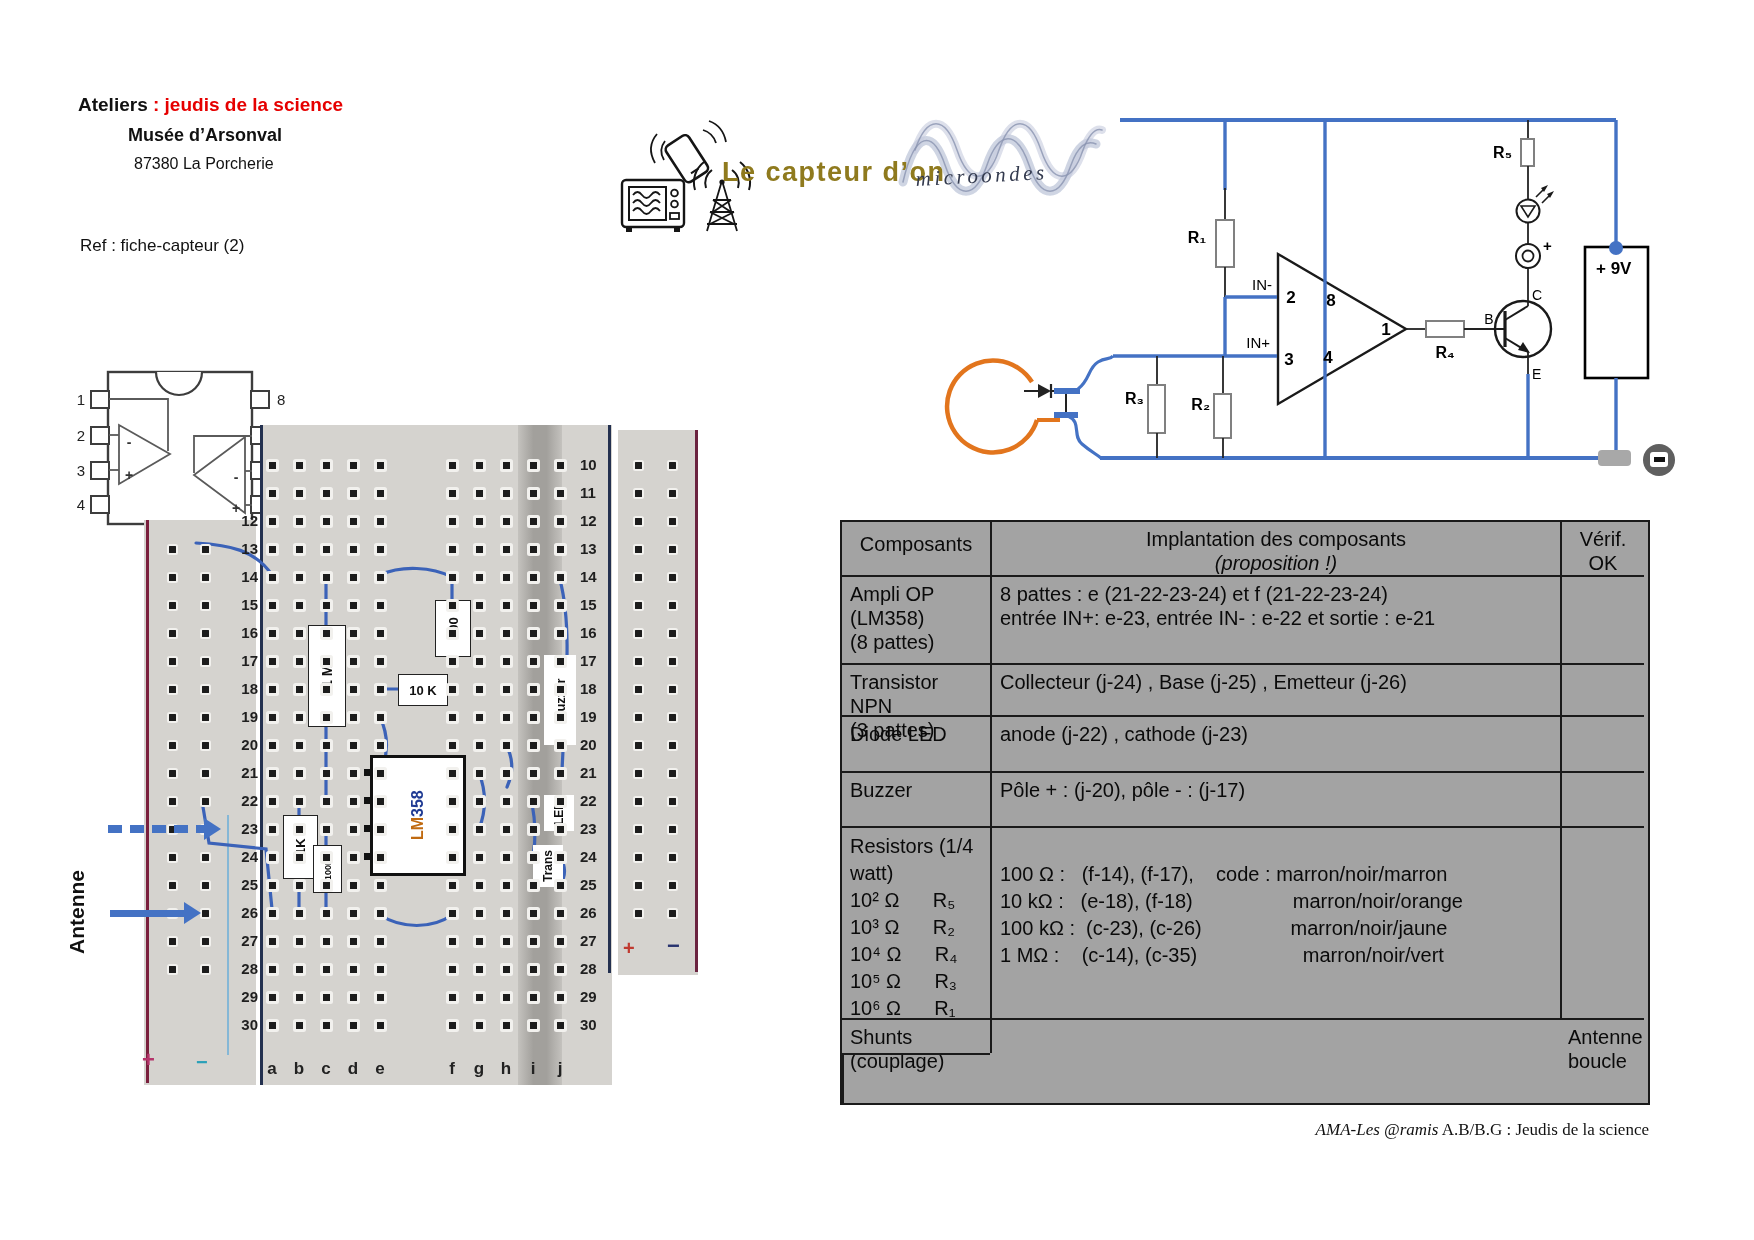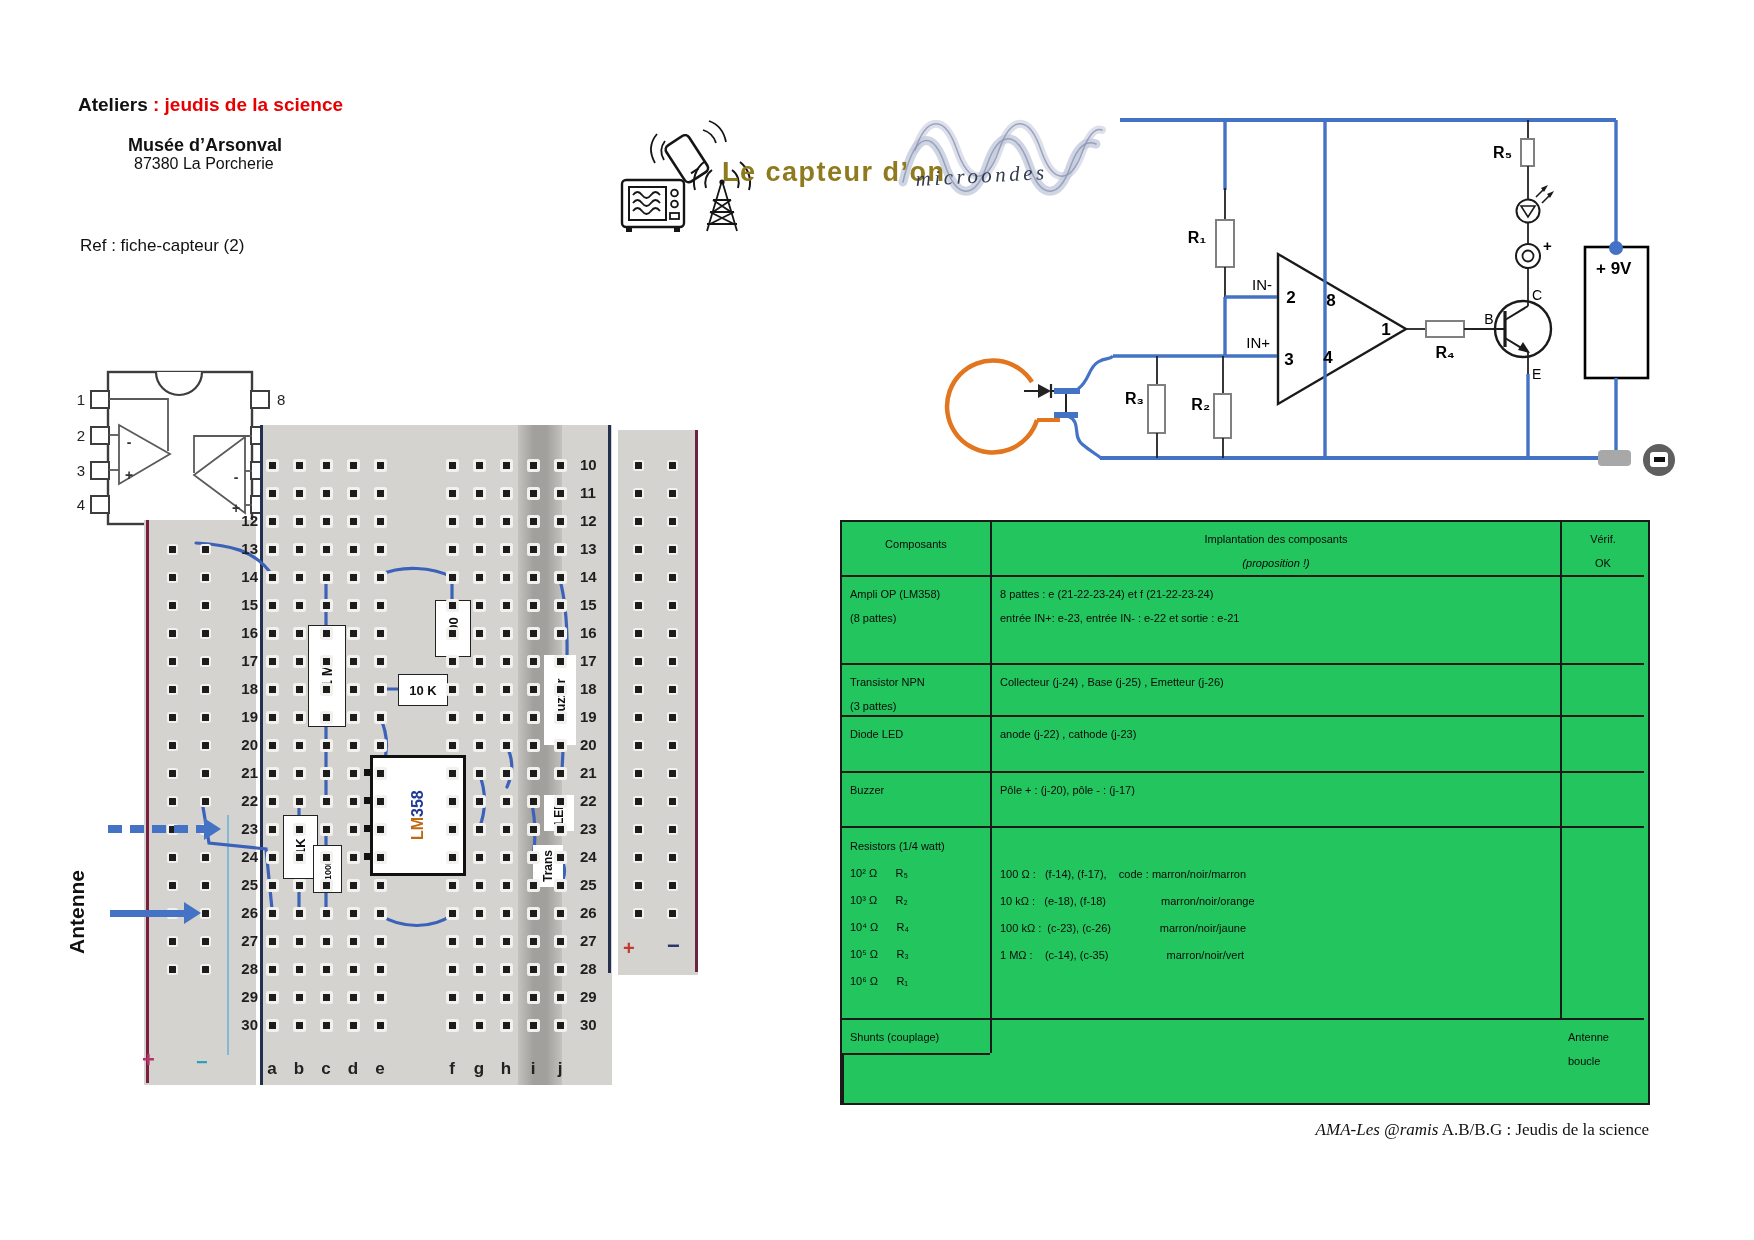--- a/index.html
+++ b/index.html
@@ -2,28 +2,28 @@
 <html><head>
 <meta charset="utf-8">
 <style>
   html,body{margin:0;padding:0}
   body{width:1754px;height:1240px;position:relative;background:#fff;
        font-family:"Liberation Sans","DejaVu Sans",sans-serif;color:#111;overflow:hidden}
   .abs{position:absolute}
   
   .h-line1{left:78px;top:94px;font-size:19px;font-weight:bold}
   .h-line1 .red{color:#e60000}
-  .h-line2{left:128px;top:135px;font-size:18px;font-weight:bold}
+  .h-line2{left:128px;top:125px;font-size:18px;font-weight:bold}
   .h-line3{left:134px;top:155px;font-size:16px}
   .h-ref{left:80px;top:236px;font-size:17px}
   
   .tbl{left:840px;top:520px;width:806px;border:2px solid #1a1a1a;display:grid;
        grid-template-columns:148px 570px 84px;
        grid-template-rows:53px 88px 52px 56px 55px 192px 35px 50px;
-       font-size:11px;color:#0a0a0a;background:#22c55e}
+       font-size:20px;color:#0a0a0a;background:#a3a3a3}
   .tbl>div{border-top:2px solid #1a1a1a;padding:5px 8px 0 8px;box-sizing:border-box;line-height:24px}
   .tbl>div.nt{border-top:none}
   .tbl>div.bl{border-left:2px solid #1a1a1a}
   .tbl .ctr{text-align:center}
   .tbl .it{font-style:italic}
   .pre{white-space:pre}
   .rline{line-height:27px}
   .r2pad{padding-top:33px !important}
   
   .footer{left:1200px;top:1120px;width:449px;text-align:right;font-size:17px;

